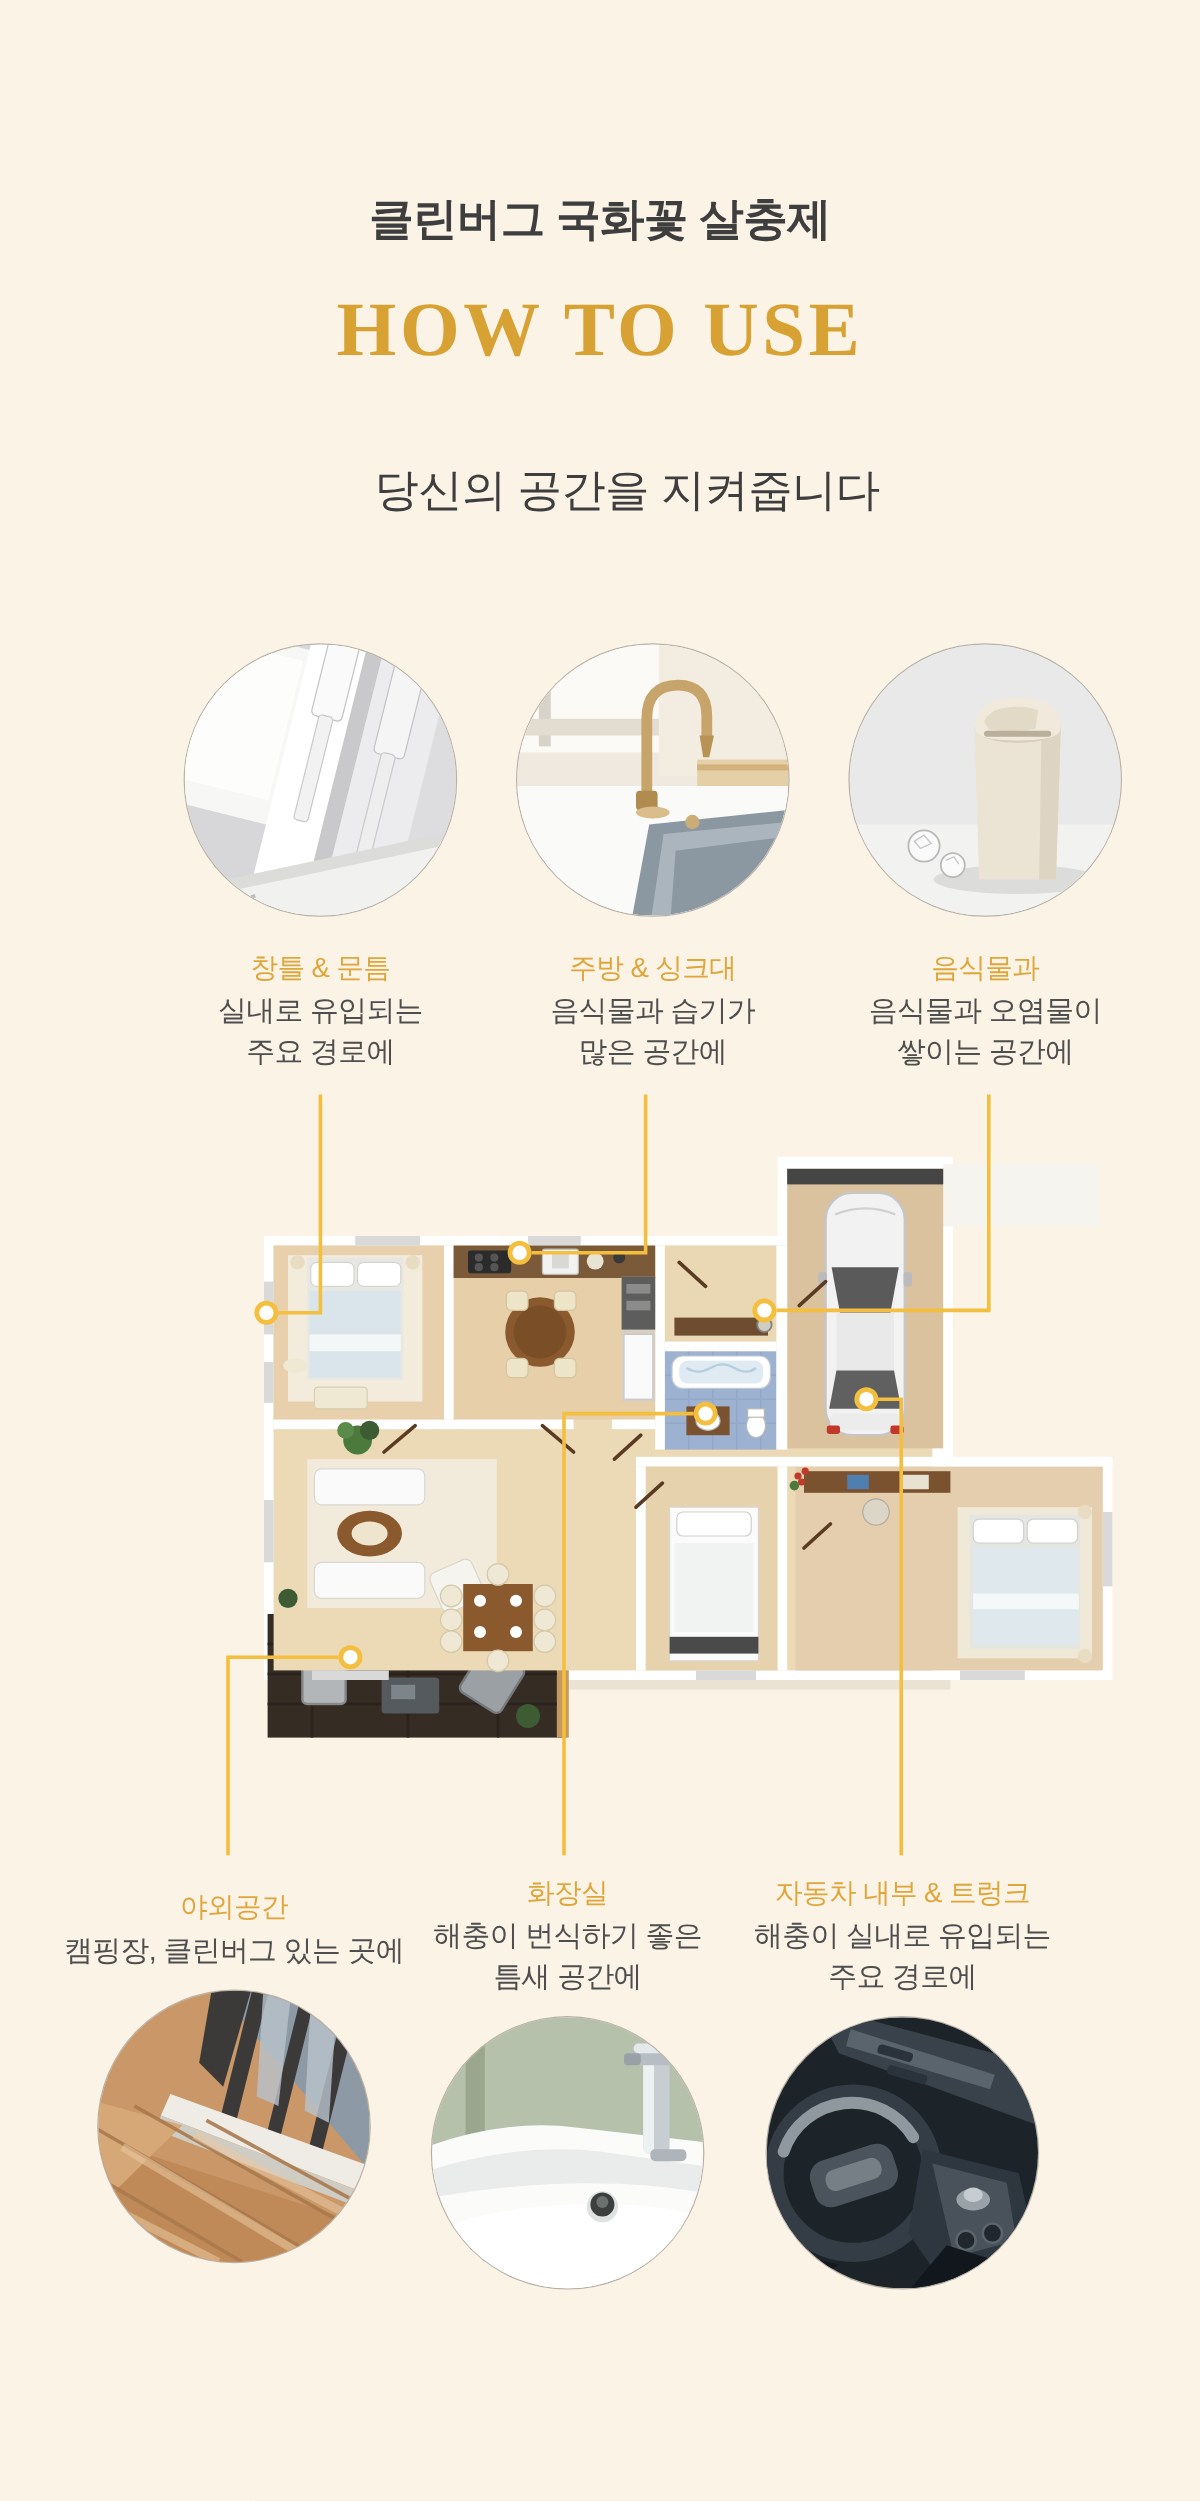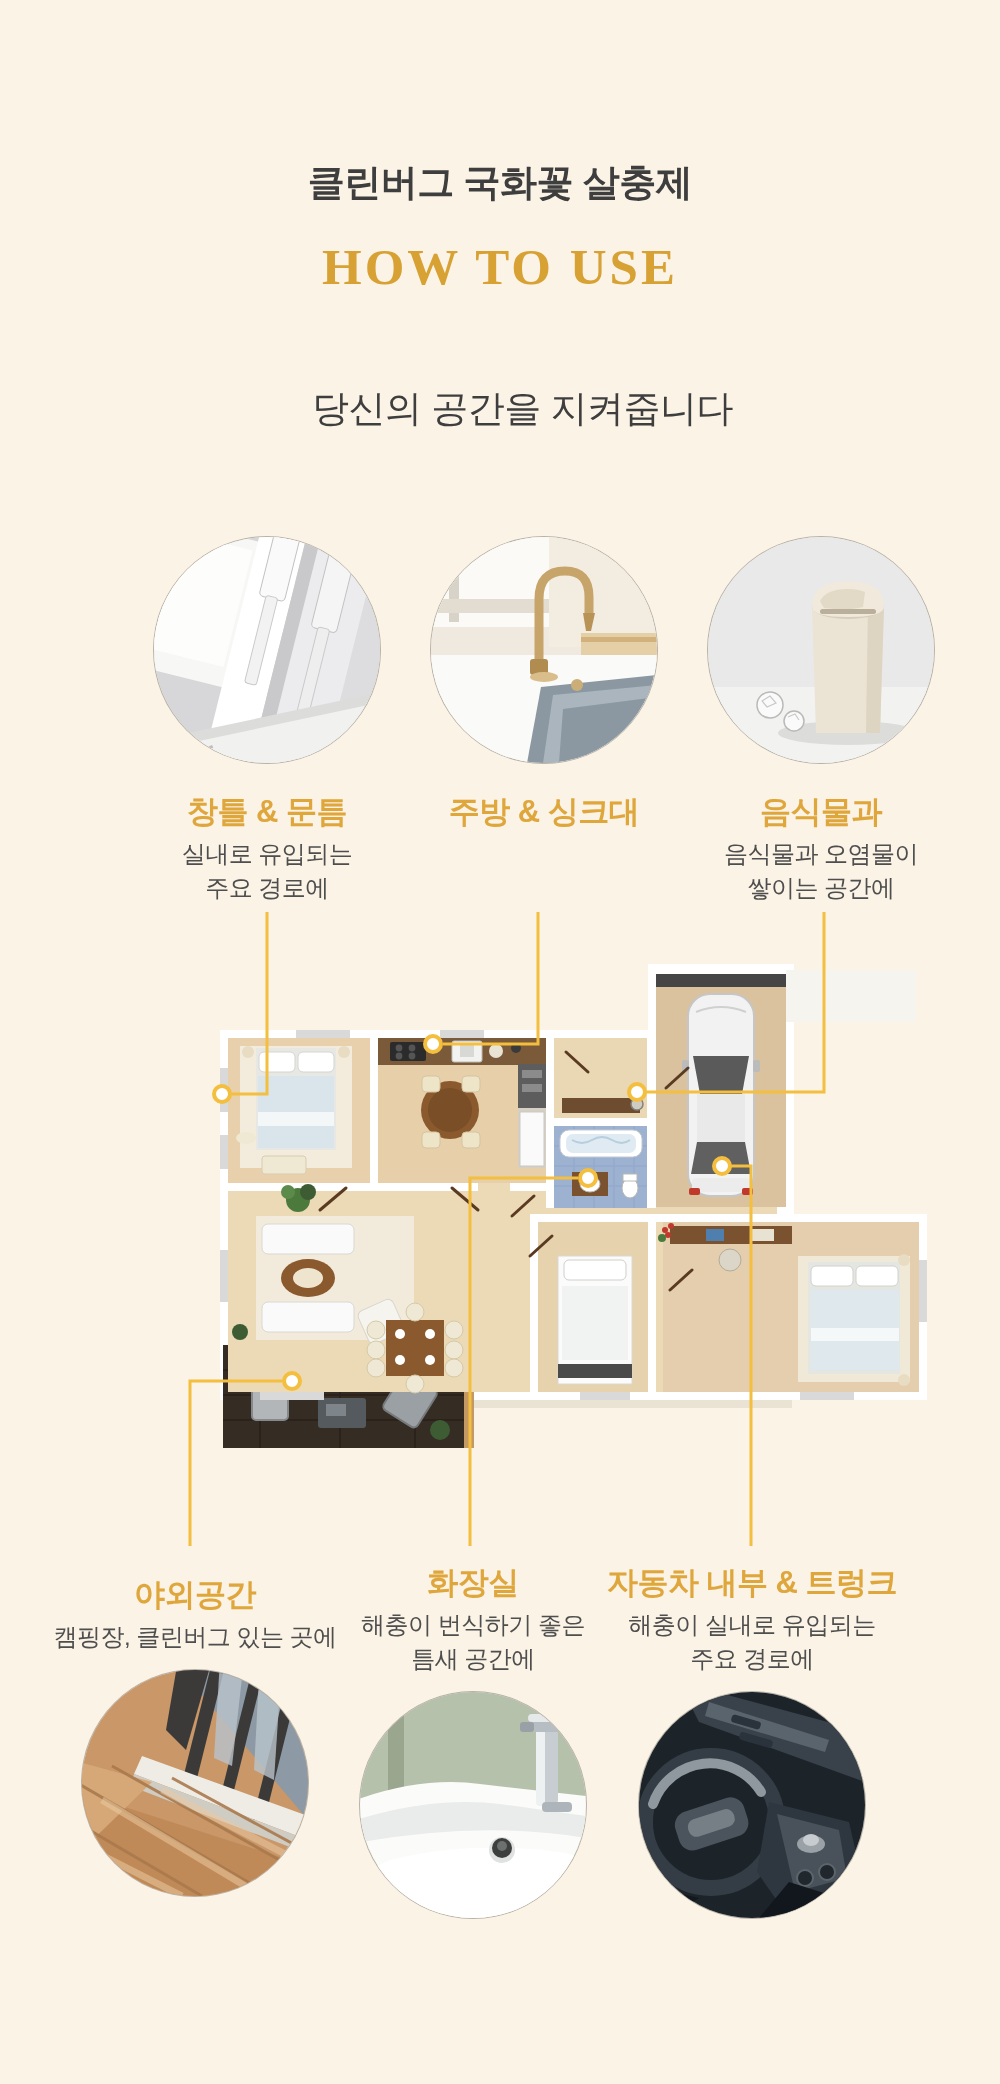--- a/index.html
+++ b/index.html
@@ -22,39 +22,39 @@
   }
   .brand-title{
     position:absolute;top:158px;left:0;width:100%;
     text-align:center;font-size:37px;font-weight:700;color:var(--dark);
     letter-spacing:-0.5px;
   }
   .how-title{
     position:absolute;top:238px;left:0;width:100%;
     text-align:center;
     font-family:"Liberation Serif","DejaVu Serif",serif;
-    font-size:51px;font-weight:700;color:var(--title-gold);
+    font-size:64px;font-weight:700;color:var(--title-gold);
     letter-spacing:3px;
   }
   .subtitle{
     position:absolute;top:384px;left:0;width:100%;
     text-align:center;font-size:37px;font-weight:500;color:var(--dark);
     letter-spacing:-0.5px;
     padding-left:45px;
   }
   .feature{position:absolute;width:300px;text-align:center;}
   .photo-circle{
     width:226px;height:226px;border-radius:50%;
     margin:0 auto;overflow:hidden;position:relative;
     box-shadow:0 0 0 1px rgba(60,55,45,.35);
     background:#e8e8e8;
   }
   .photo-circle svg{display:block;width:100%;height:100%;}
   .feat-label{
-    margin-top:28px;font-size:31px;font-weight:700;color:var(--gold);
+    margin-top:28px;font-size:23px;font-weight:400;color:var(--gold);
     letter-spacing:-0.5px;
   }
   .feat-desc{
     margin-top:4px;font-size:24px;font-weight:400;color:var(--body);
     line-height:34px;letter-spacing:-0.5px;
   }
   
   .feature.bottom .feat-label{margin-top:0;}
   .feature.bottom .photo-circle{margin-top:14px;}
   .overlay{position:absolute;top:0;left:0;width:1000px;height:2084px;pointer-events:none;}
@@ -119,20 +119,24 @@
         <g fill="none" stroke="#c7a469" stroke-width="9" stroke-linecap="round">
           <path d="M108 128 L108 62 Q108 34 134 34 Q158 34 158 60 L158 76"></path>
         </g>
         <path d="M152 76 l12 0 l-4 18 l-5 0 Z" fill="#b89355"></path>
         <rect x="99" y="122" width="18" height="16" rx="3" fill="#b08c50"></rect>
         <ellipse cx="113" cy="140" rx="14" ry="5" fill="#d9bd8a"></ellipse>
         <circle cx="146" cy="148" r="6" fill="#cbae77"></circle>
       </svg>
     </div>
     <div class="feat-label">주방 &amp; 싱크대</div>
+    <div class="feat-desc">
+      <div>음식물과 습기가</div>
+      <div>많은 공간에</div>
+    </div>
   </div>
 
   <div class="feature" style="left:671px;top:537px;">
     <div class="photo-circle">
       <svg viewBox="0 0 226 226">
         <rect width="226" height="226" fill="#e9e9e9"></rect>
         <rect y="150" width="226" height="76" fill="#f2f2f1"></rect>
         <ellipse cx="140" cy="196" rx="70" ry="12" fill="#dcdcda"></ellipse>
         <path d="M104 70 L176 70 L172 196 L108 196 Z" fill="#ebe3d4"></path>
         <path d="M160 70 L176 70 L172 196 L158 196 Z" fill="#ddd4c2"></path>

